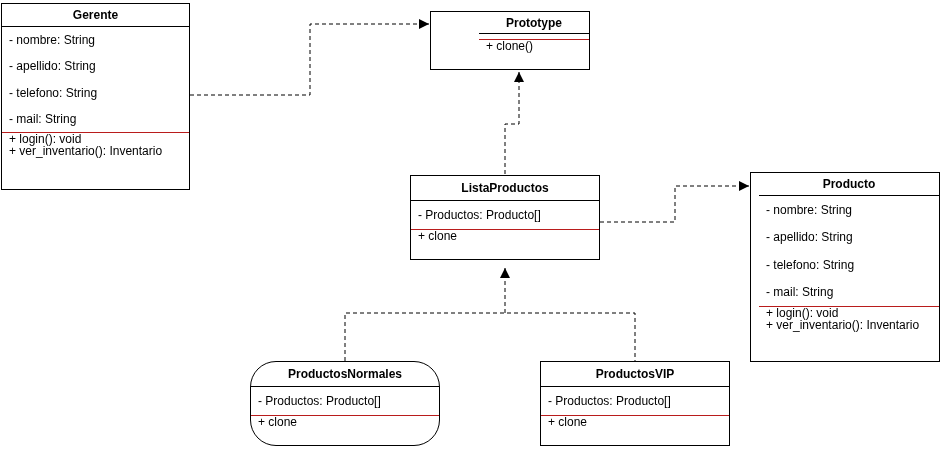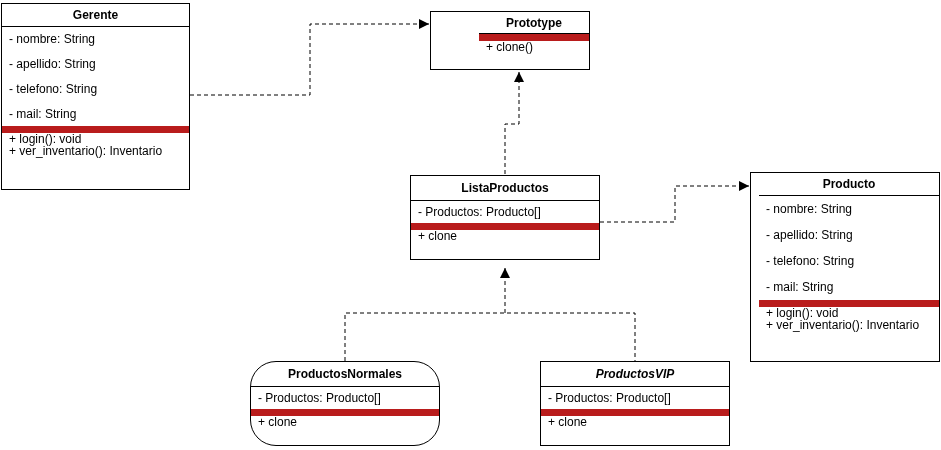--- a/index.html
+++ b/index.html
@@ -24,21 +24,21 @@
     line-height:1;
   }
   .uml-title{
     display:flex;align-items:center;justify-content:center;
     font-weight:bold;
     border-bottom:1px solid #000000;
     box-sizing:border-box;
     flex:0 0 auto;
   }
   .uml-attrs{
-    border-bottom:7px solid #b91c1c;
+    border-bottom:1px solid #b91c1c;
     box-sizing:border-box;
     display:flex;flex-direction:column;justify-content:space-around;
     flex:0 0 auto;
   }
   .uml-methods{
     flex:1 1 auto;
     display:flex;flex-direction:column;justify-content:flex-start;
   }
   .uml-row{
     display:flex;align-items:center;
@@ -60,21 +60,21 @@
 
   #producto{left:750px;top:172px;width:190px;height:190px;padding-left:8px;}
   #producto .uml-title{height:23px;}
   #producto .uml-attrs{height:111px;}
 
   #productosnormales{left:250px;top:361px;width:190px;height:85px;border-radius:26px;}
   #productosnormales .uml-title{height:25px;}
   #productosnormales .uml-attrs{height:29px;}
 
   #productosvip{left:540px;top:361px;width:190px;height:85px;}
-  #productosvip .uml-title{height:25px;font-style:italic;}
+  #productosvip .uml-title{height:25px;}
   #productosvip .uml-attrs{height:29px;}
 
   .edge{
     stroke:#000000;stroke-width:1;fill:none;
     stroke-dasharray:4 3;
   }
 </style>
 </head>
 <body>
 

